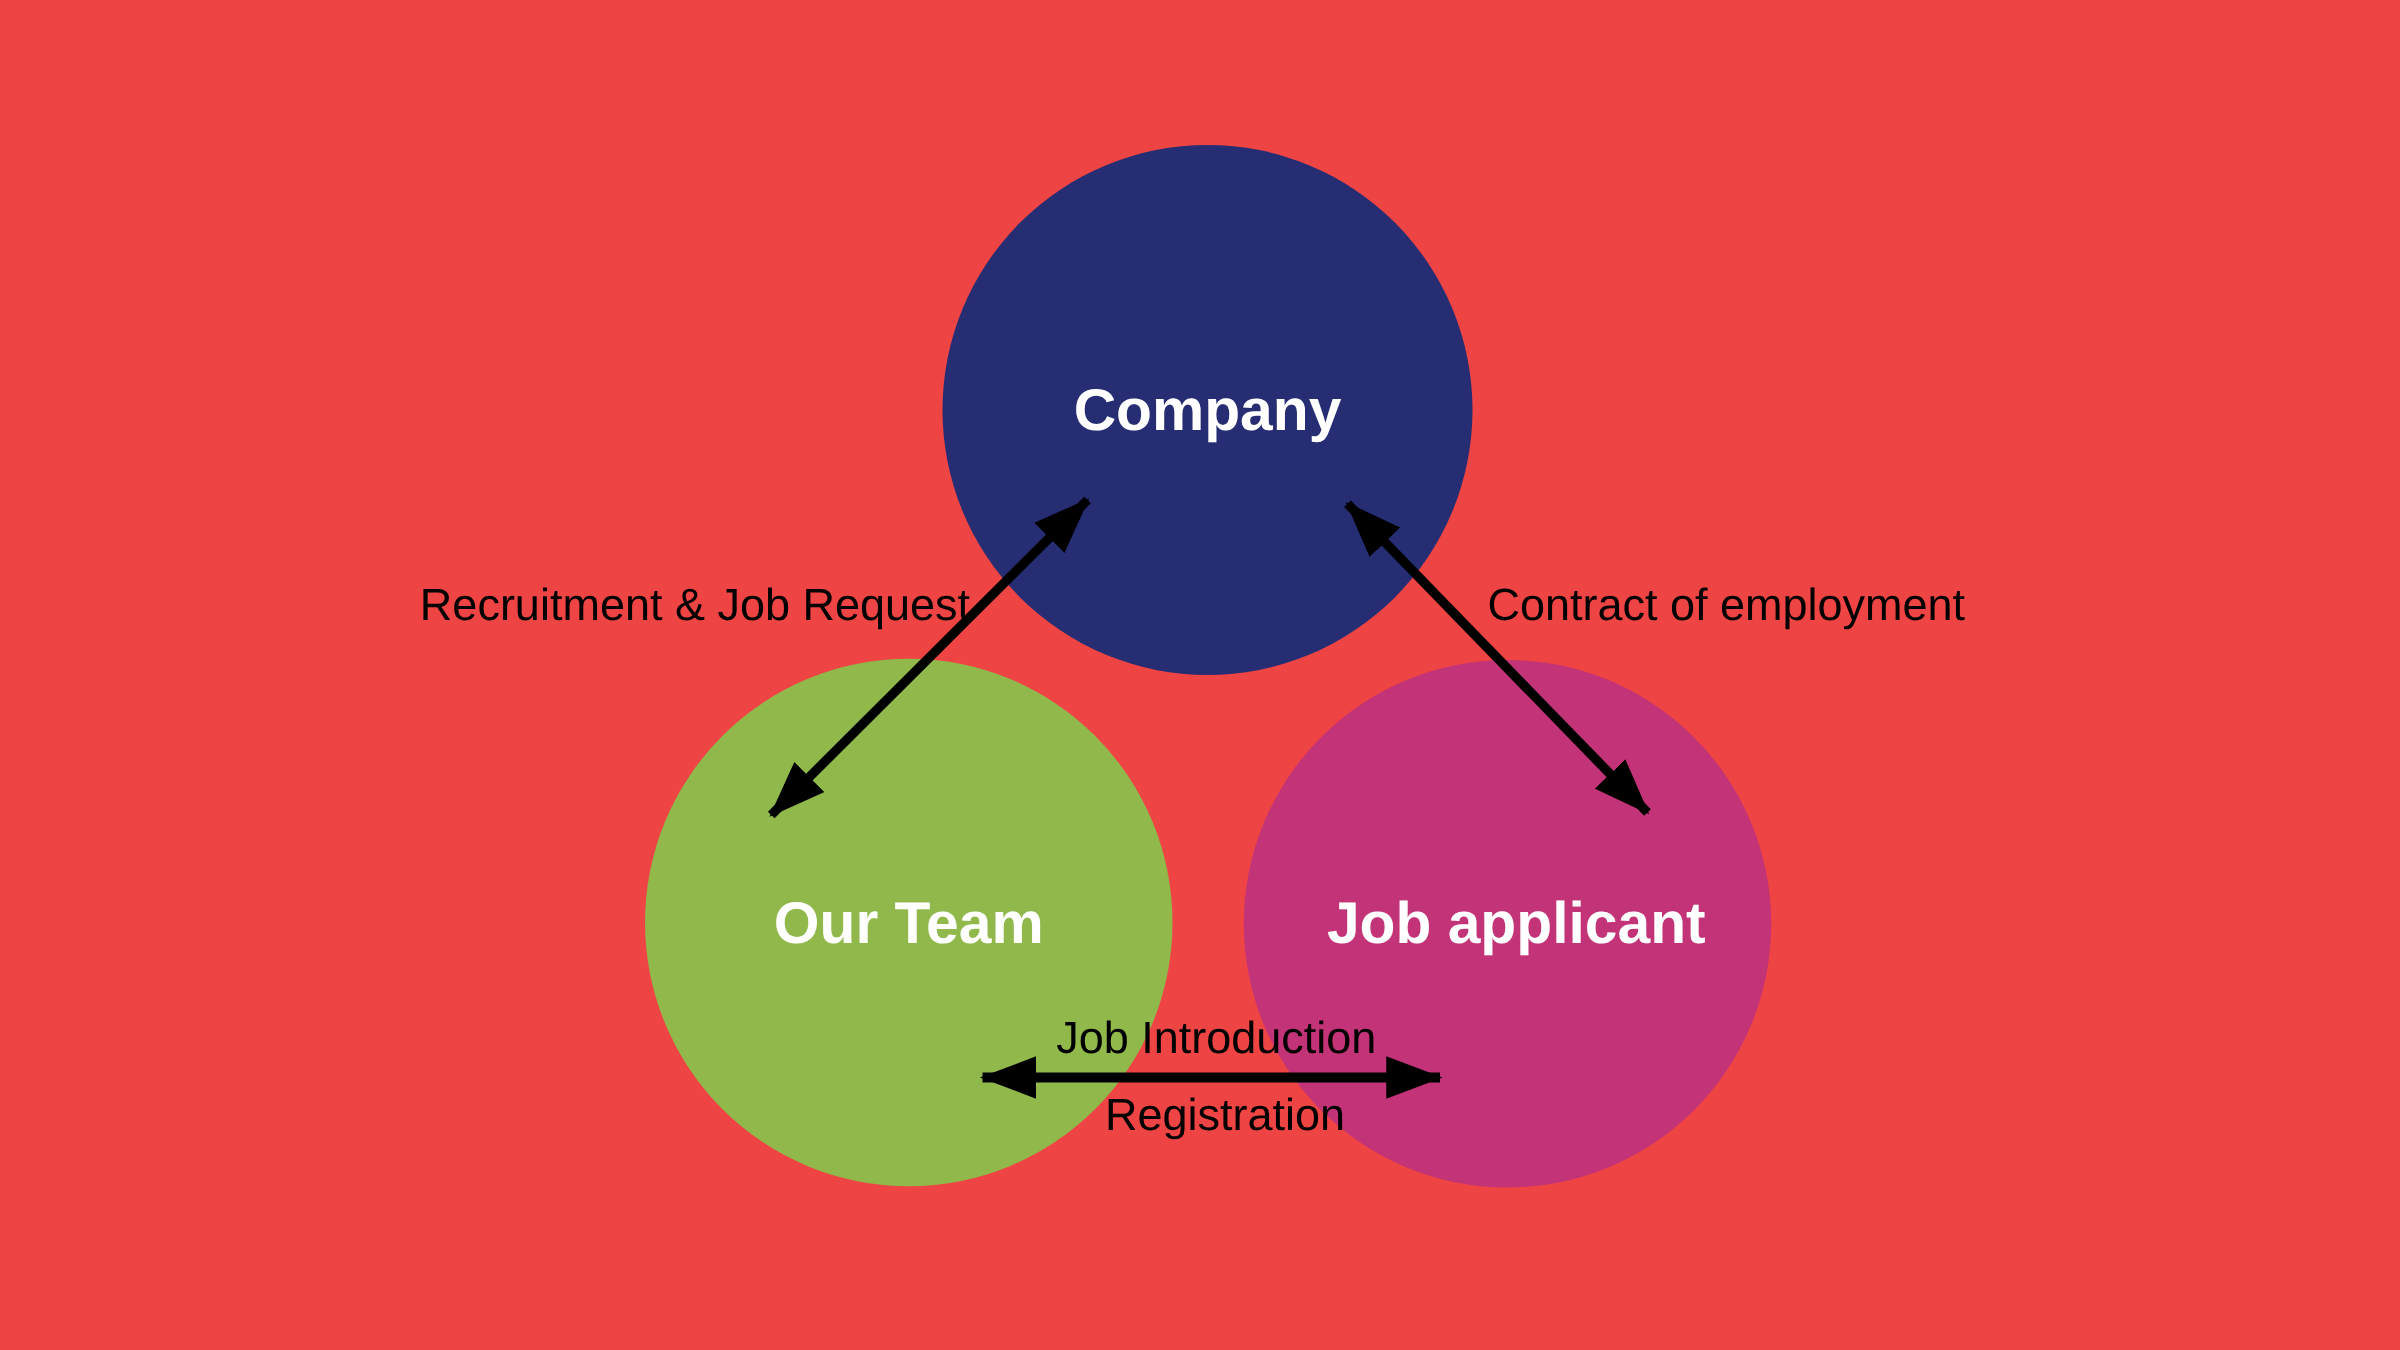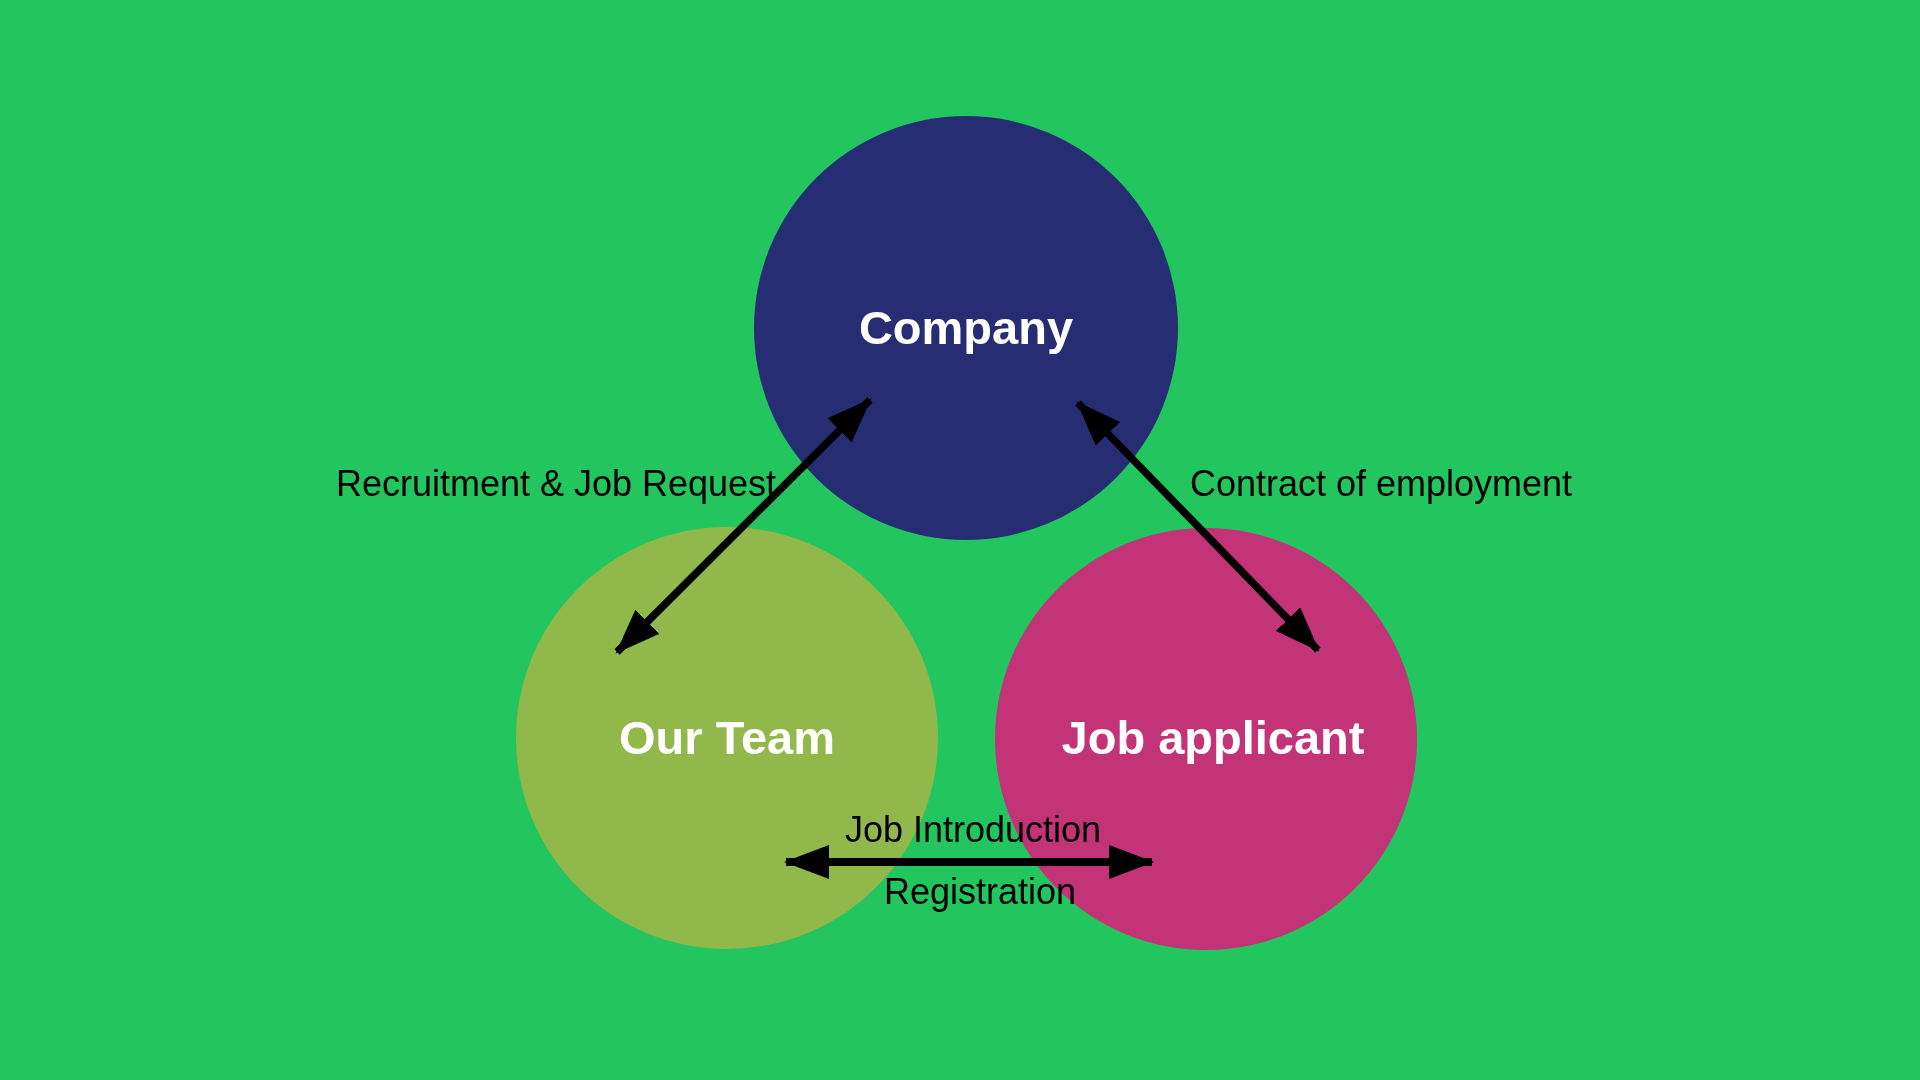--- a/index.html
+++ b/index.html
@@ -8,21 +8,21 @@
     width: 1920px;
     height: 1080px;
     background: #FFFFFF;
     overflow: hidden;
     font-family: "Liberation Sans", sans-serif;
   }
   .stage {
     position: relative;
     width: 1920px;
     height: 1080px;
-    background: #22c55e;
+    background: #ef4444;
   }
   svg { display: block; }
   .node-label {
     font-family: "Liberation Sans", sans-serif;
     font-weight: bold;
     font-size: 47px;
     text-anchor: middle;
   }
   .edge-label {
     font-family: "Liberation Sans", sans-serif;

